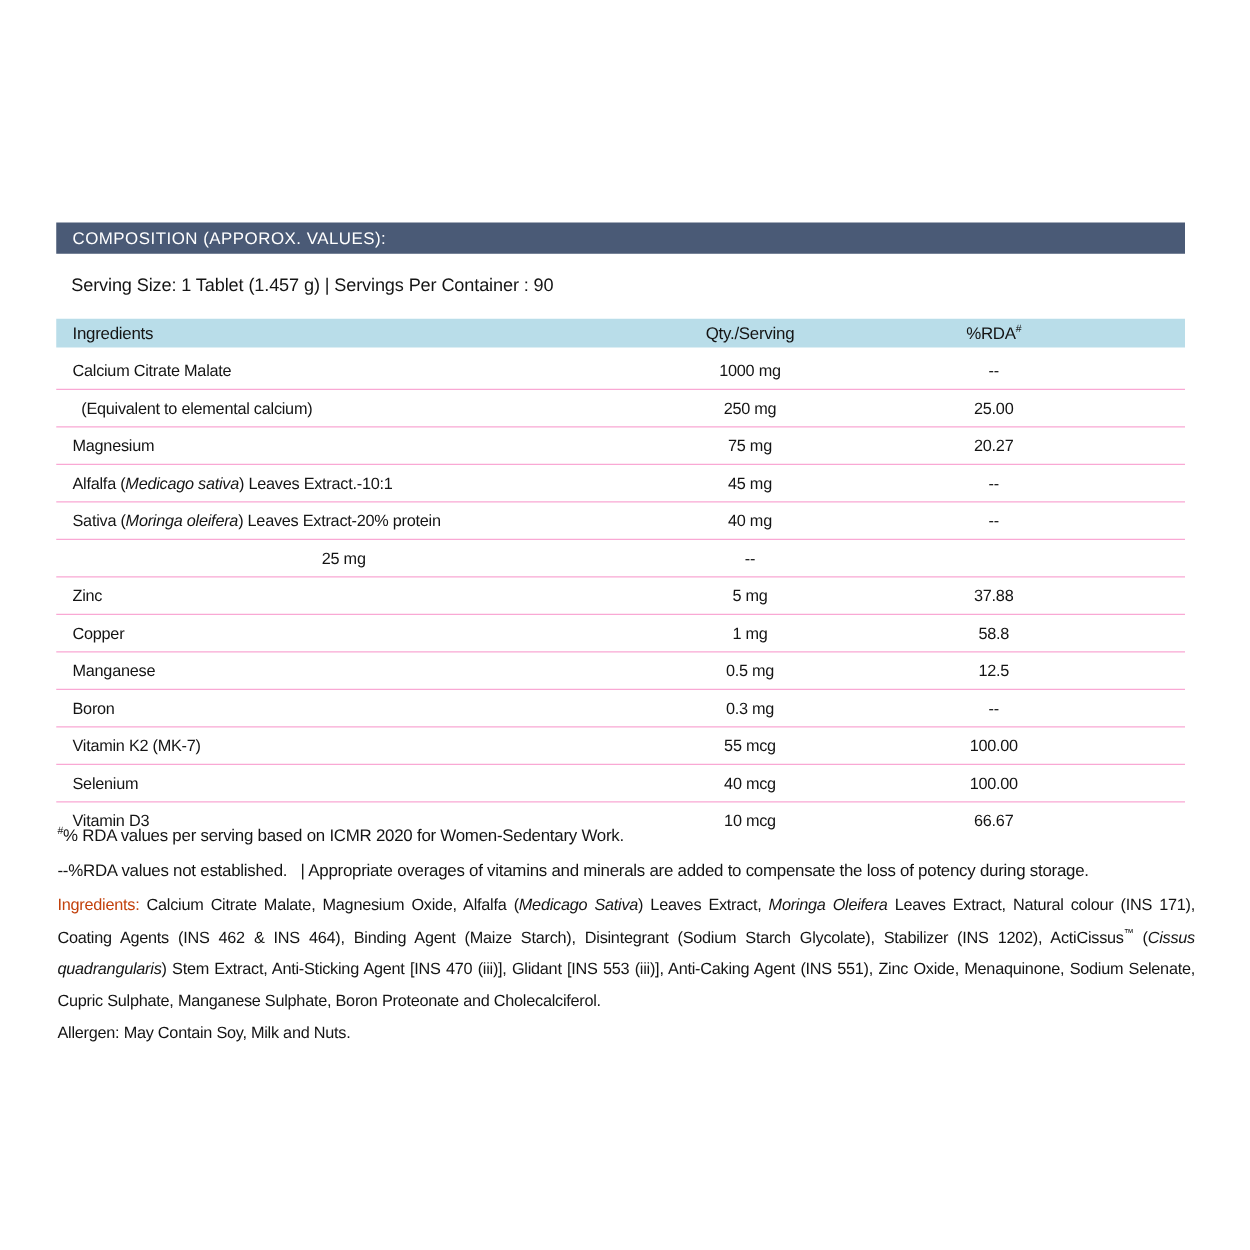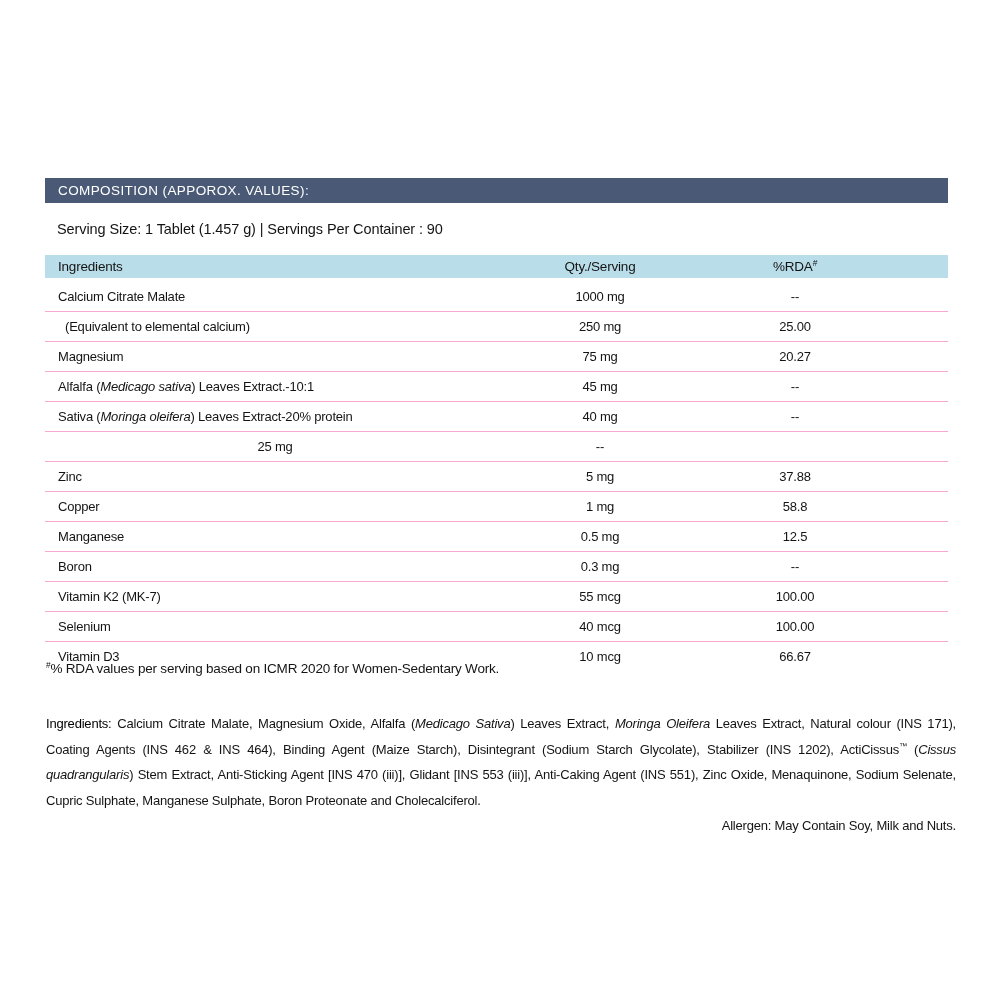--- a/index.html
+++ b/index.html
@@ -95,22 +95,22 @@
     top: 711px;
     width: 910px;
     font-size: 13px;
     line-height: 25.5px;
     letter-spacing: -0.2px;
   }
   .ingredients-par {
     margin: 0;
     text-align: justify;
   }
-  .ingredients-label { color: #000000; }
-  .allergen-line { text-align: right; }
+  .ingredients-label { color: #c2410c; }
+  .allergen-line { text-align: left; }
 </style>
 </head>
 <body>
 
 <div class="canvas">
 
   <div class="title-bar">
     <span>COMPOSITION (APPOROX. VALUES):</span>
   </div>
 
@@ -199,19 +199,20 @@
           <div class="cell-name"><span>Vitamin D3</span></div>
           <div class="cell-qty">10 mcg</div>
           <div class="cell-rda">66.67</div>
           <div></div>
         </div>
       </div>
   </div>
 
   <div class="footnote-1"><sup>#</sup><span>% RDA values per serving based on ICMR 2020 for Women-Sedentary Work.</span></div>
 
+  <div class="footnote-2"><span>--%RDA values not established.&nbsp;&nbsp; | Appropriate overages of vitamins and minerals are added to compensate the loss of potency during storage.</span></div>
 
   <div class="ingredients-section">
     <p class="ingredients-par"><span class="ingredients-label">Ingredients:</span><span><span> Calcium Citrate Malate, Magnesium Oxide, Alfalfa (</span><i>Medicago Sativa</i><span>) Leaves Extract, </span><i>Moringa Oleifera</i><span> Leaves Extract, Natural colour (INS 171), Coating Agents (INS 462 &amp; INS 464), Binding Agent (Maize Starch), Disintegrant (Sodium Starch Glycolate), Stabilizer (INS 1202), ActiCissus</span><sup>™</sup><span> (</span><i>Cissus quadrangularis</i><span>) Stem Extract, Anti-Sticking Agent [INS 470 (iii)], Glidant [INS 553 (iii)], Anti-Caking Agent (INS 551), Zinc Oxide, Menaquinone, Sodium Selenate, Cupric Sulphate, Manganese Sulphate, Boron Proteonate and Cholecalciferol.</span></span></p>
     <div class="allergen-line">Allergen: May Contain Soy, Milk and Nuts.</div>
   </div>
 
 </div>
 
 </body></html>

